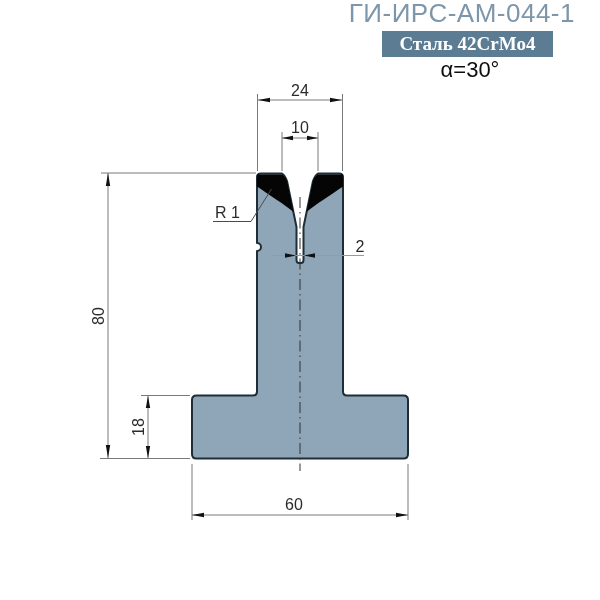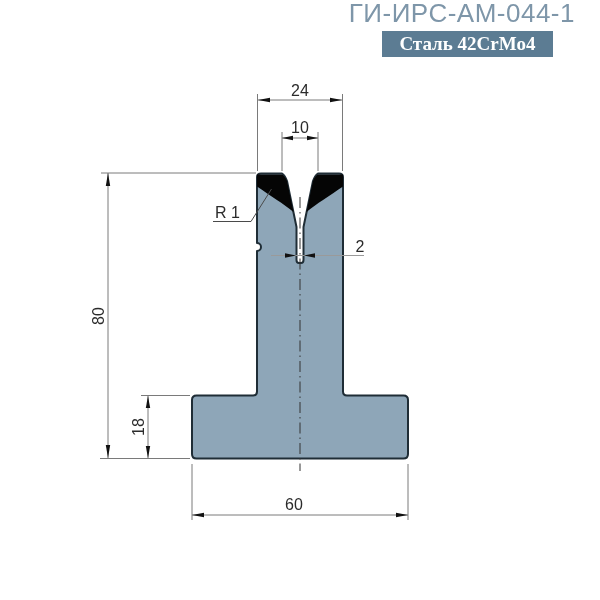--- a/index.html
+++ b/index.html
@@ -31,20 +31,21 @@
   .hardzone{fill:#050505;stroke:none;}
   .centerline{stroke:#333333;stroke-width:1;stroke-dasharray:11,4,1.5,4;fill:none;}
 </style>
 </head>
 <body>
 
 <div class="canvas">
 
   <div class="title">ГИ-ИРС-АМ-044-1</div>
   <div class="badge">Сталь 42CrMo4</div>
+  <div class="alpha">α=30°</div>
 
   <svg width="600" height="600" viewBox="0 0 600 600">
 
     <path class="body-shape" d="
       M 261,173.5
       L 282,173.5
       Q 285,175.5 287,181
       L 296.5,227
       L 296.5,260
       Q 296.5,263 299,263

